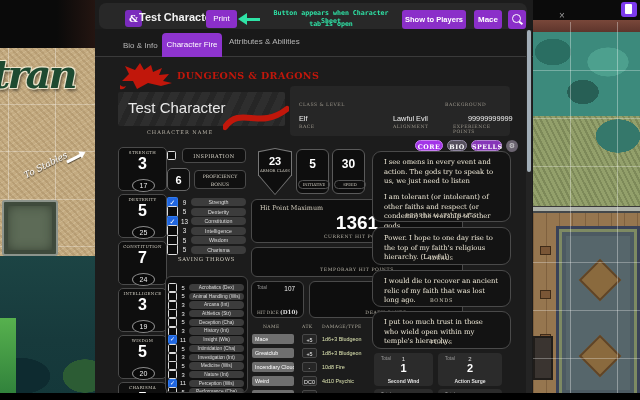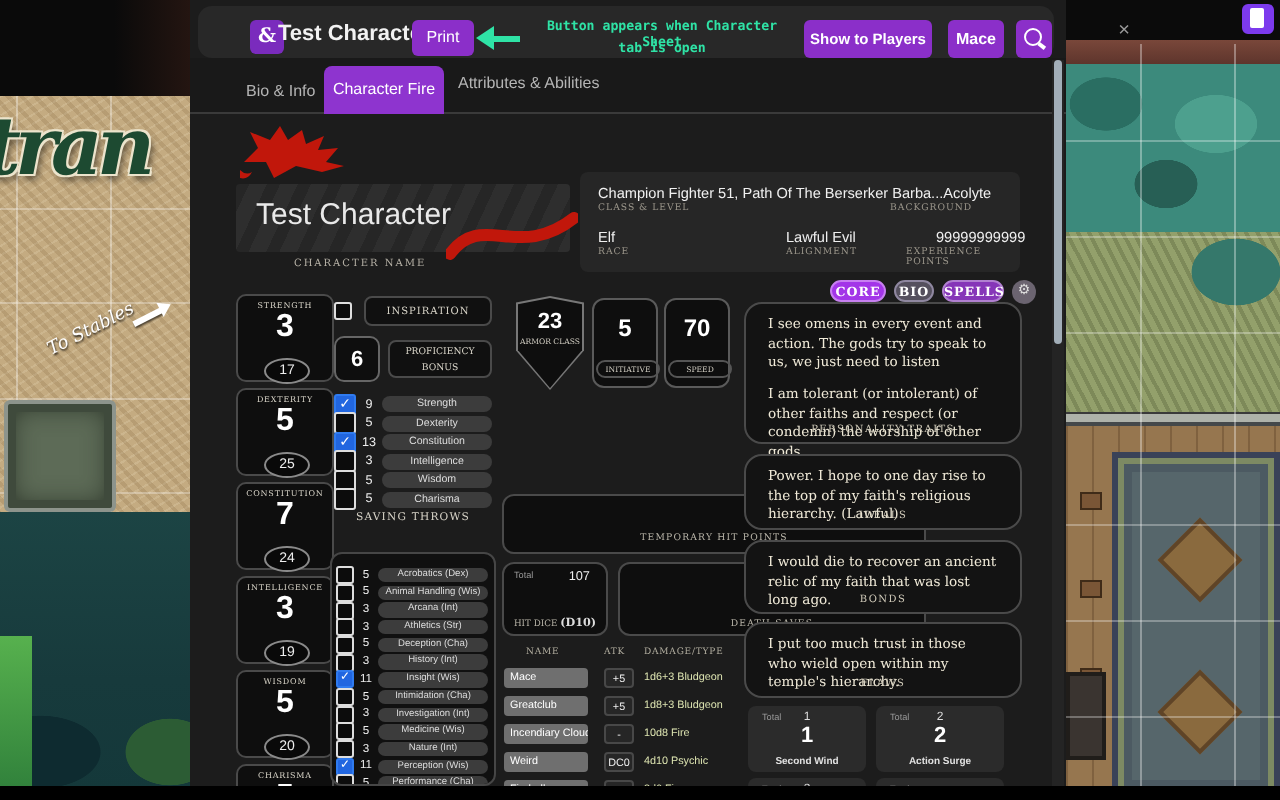--- a/index.html
+++ b/index.html
@@ -269,32 +269,30 @@
     <div class="abs navrow">
       <div class="abs navtab tab-bio">Bio &amp; Info</div>
       <div class="abs navtab active tab-sheet">Character Fire</div>
       <div class="abs navtab tab-attr">Attributes &amp; Abilities</div>
     </div>
 
     <svg class="abs" style="left:25px;top:61px;" width="54" height="32" viewBox="0 0 54 32">
       <path fill="#c1170b" d="M2 20 L9 13 L5 5 L15 9 L20 2 L24 9 L31 4 L33 11 L42 7 L39 14 L49 13 L43 20 L52 22 L41 25 L28 22 L17 28 L13 20 Z"></path>
       <path fill="#c1170b" d="M0 24 q3 3 6 1 q-2 4 -6 3 Z"></path>
     </svg>
+    <div class="abs brandtext">DUNGEONS &amp; DRAGONS</div>
 
     <div class="abs namebox"></div>
     <div class="abs charname">Test Character</div>
     <svg class="abs" style="left:128px;top:103px;" width="66" height="30" viewBox="0 0 66 30">
       <path d="M2 24 C 18 2, 36 28, 64 6" stroke="#c1170b" stroke-width="6" fill="none" stroke-linecap="round"></path>
     </svg>
     <div class="abs namelabel">CHARACTER NAME</div>
 
     <div class="abs infopanel">
-      <div class="abs ip-line">
-        <span>Champion Fighter 51, Path Of The Berserker Barba...</span><span>Acolyte</span>
-      </div>
       <div class="abs ip-lbl" style="left:9px;top:16px;">CLASS &amp; LEVEL</div>
       <div class="abs ip-lbl" style="left:155px;top:16px;">BACKGROUND</div>
       <div class="abs ip-val" style="left:9px;top:28px;">Elf</div>
       <div class="abs ip-lbl" style="left:9px;top:38px;">RACE</div>
       <div class="abs ip-val" style="left:103px;top:28px;">Lawful Evil</div>
       <div class="abs ip-lbl" style="left:103px;top:38px;">ALIGNMENT</div>
       <div class="abs ip-val" style="left:178px;top:28px;">99999999999</div>
       <div class="abs ip-lbl" style="left:163px;top:38px;">EXPERIENCE POINTS</div>
     </div>
 
@@ -447,24 +445,30 @@
       <div class="shieldI">
         <div class="sv">23</div>
         <div class="sl" style="border:none;">ARMOR CLASS</div>
       </div>
     </div>
     <div class="abs statbox" style="left:201px;">
       <div class="sv">5</div>
       <div class="sl">INITIATIVE</div>
     </div>
     <div class="abs statbox" style="left:237px;">
-      <div class="sv">70</div>
+      <div class="sv">30</div>
       <div class="sl">SPEED</div>
     </div>
 
+    <div class="abs hpbox">
+      <div class="hpm-l">Hit Point Maximum</div>
+      <div class="hpm-v">1361</div>
+      <div class="hp-cur">1361</div>
+      <div class="hp-curl">CURRENT HIT POINTS</div>
+    </div>
     <div class="abs tempbox">
       <div class="templ">TEMPORARY HIT POINTS</div>
     </div>
 
     <div class="abs hdbox">
       <div class="hd-tl">Total</div>
       <div class="hd-tv">107</div>
       <div class="hd-v">51</div>
       <div class="hd-l"><span>HIT DICE </span><b>(D10)</b></div>
     </div>

